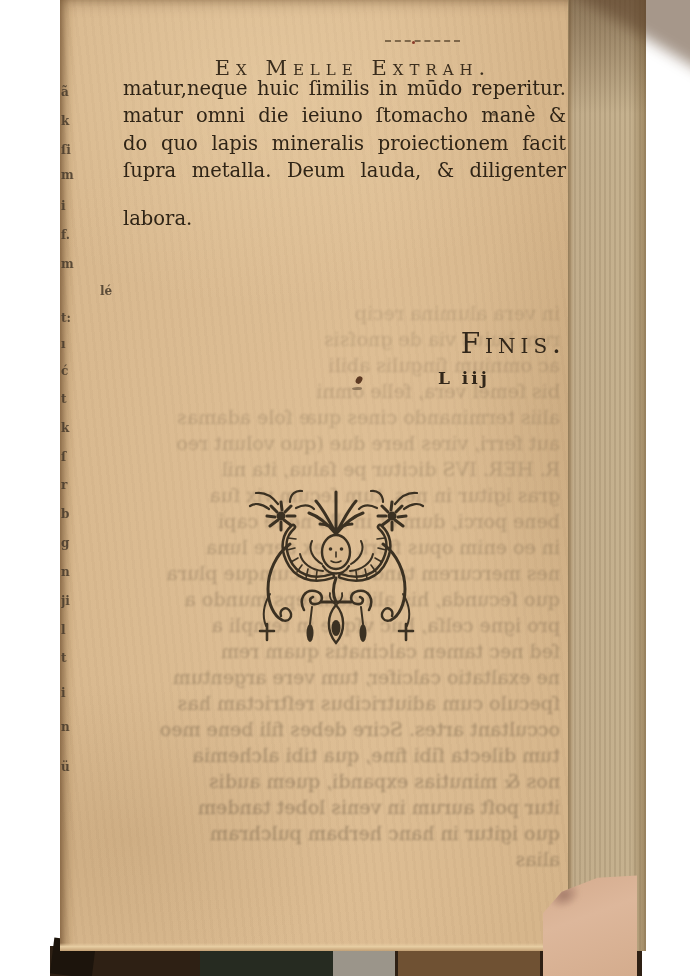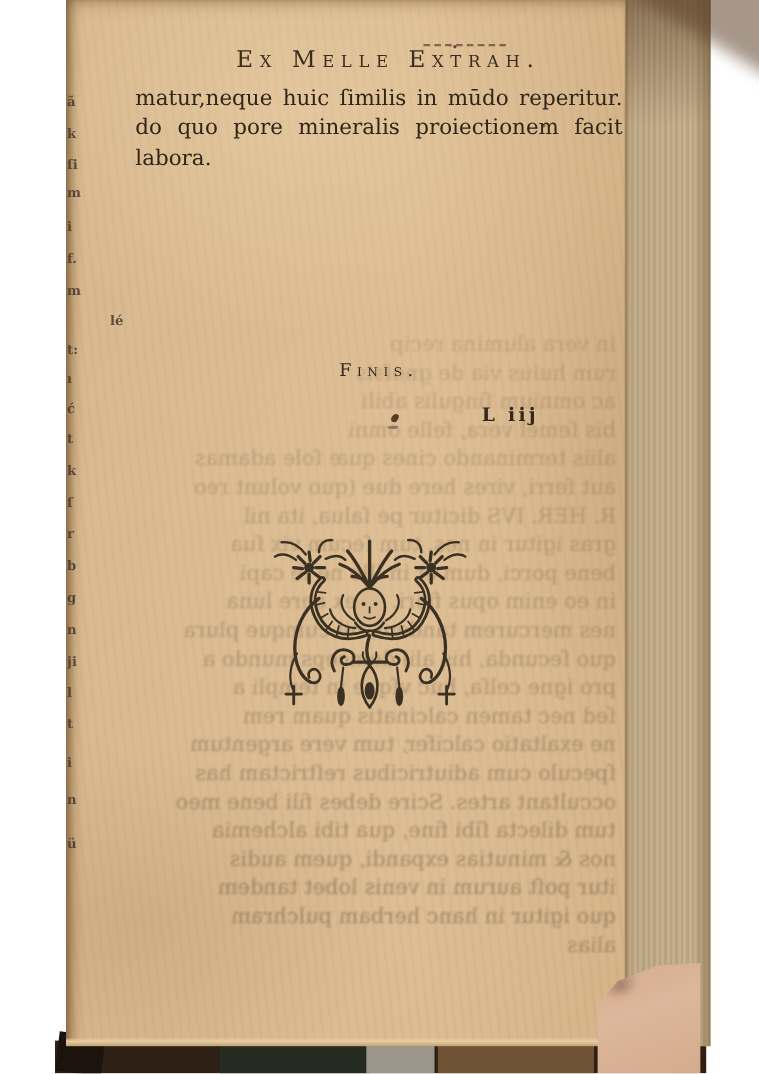--- a/index.html
+++ b/index.html
@@ -50,35 +50,35 @@
   .frag{position:absolute;left:1px;width:14px;font-size:12px;font-weight:bold;color:#46392a;
     opacity:.85;overflow:hidden;white-space:nowrap;}
 
   
   #bleed{position:absolute;z-index:5;left:28px;top:300px;width:472px;
     transform:scaleX(-1);filter:blur(1.2px);color:#63513b;font-size:19px;}
   .bleed-line{height:26px;line-height:26px;white-space:nowrap;overflow:hidden;}
 
   
   .ink{color:#2f2416;}
-  #running-head{position:absolute;z-index:7;left:63px;top:42px;width:460px;text-align:center;
+  #running-head{position:absolute;z-index:7;left:63px;top:56px;width:460px;text-align:center;
     font-variant:small-caps;font-size:21px;letter-spacing:6px;color:#3a2d1d;}
   #folio{position:absolute;z-index:7;left:455px;top:44px;width:105px;text-align:right;
     font-size:21px;font-weight:bold;letter-spacing:2px;color:#35291a;}
   #head-marks{position:absolute;z-index:7;left:325px;top:40px;width:75px;height:4px;
     border-top:2px dashed rgba(95,75,50,.75);}
   #head-dot{position:absolute;z-index:7;left:352px;top:41px;width:3px;height:3px;background:#8a3c2a;border-radius:50%;}
 
   #body-block{position:absolute;z-index:7;left:63px;top:75px;width:443px;
     font-size:19.5px;line-height:27.4px;}
   .body-line{text-align:justify;text-align-last:justify;white-space:nowrap;}
-  .body-line:last-child{text-align-last:left;}
-
-  #finis{position:absolute;z-index:7;left:63px;top:327px;width:443px;text-align:center;
-    font-variant:small-caps;font-size:16px;letter-spacing:5px;color:#32271a;}
+  .body-line:last-child{text-align-last:left;margin-top:20px;}
+
+  #finis{position:absolute;z-index:7;left:63px;top:327px;width:443px;text-align:right;
+    font-variant:small-caps;font-size:28px;letter-spacing:5px;color:#32271a;}
   #signature{position:absolute;z-index:7;left:378px;top:368px;font-size:17px;letter-spacing:3px;
     font-weight:bold;color:#32271a;}
 
   .speck{position:absolute;z-index:7;border-radius:60% 40% 55% 45%;}
   #speck1{left:296px;top:376px;width:6px;height:8px;background:#5d3a24;transform:rotate(24deg);}
   #speck2{left:292px;top:387px;width:10px;height:3px;background:rgba(80,62,44,.5);filter:blur(.5px);}
   #speck3{left:432px;top:113px;width:4px;height:3px;background:rgba(70,52,34,.6);}
 
   #ornament{position:absolute;z-index:7;left:188px;top:486px;width:177px;height:168px;}
 </style>
@@ -147,21 +147,23 @@
       </div>
 
     <div id="head-marks"></div>
     <div id="head-dot"></div>
 
     <div id="running-head" class="ink">Ex Melle Extrah.</div>
     <div id="folio">149</div>
 
     <div id="body-block" class="ink">
         <div class="body-line">matur,neque huic ſimilis in mūdo reperitur.</div>
-        <div class="body-line">do quo pore mineralis proiectionem facit</div>
+        <div class="body-line">matur omni die ieiuno ſtomacho manè &amp;</div>
+        <div class="body-line">do quo lapis mineralis proiectionem facit</div>
+        <div class="body-line">ſupra metalla. Deum lauda, &amp; diligenter</div>
         <div class="body-line">labora.</div>
       </div>
 
     <div id="finis">Finis.</div>
     <div id="signature">L iij</div>
 
     <div class="speck" id="speck1"></div>
     <div class="speck" id="speck2"></div>
     <div class="speck" id="speck3"></div>
 

